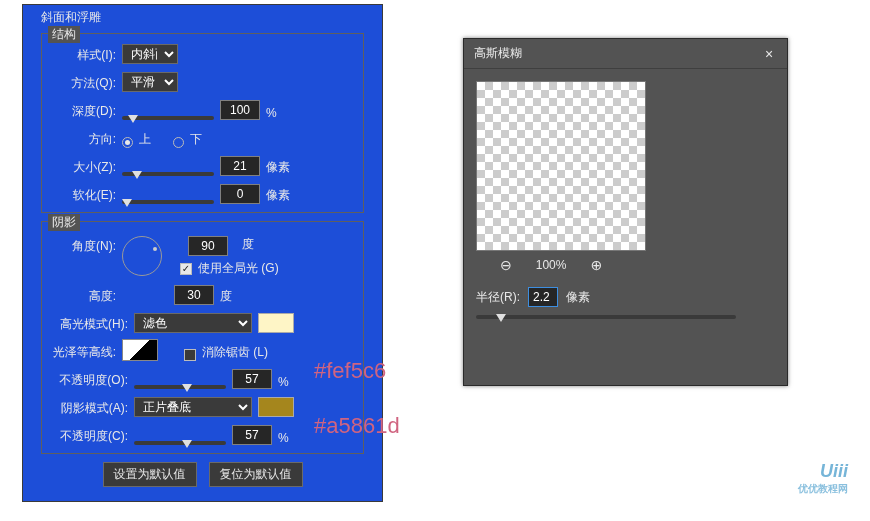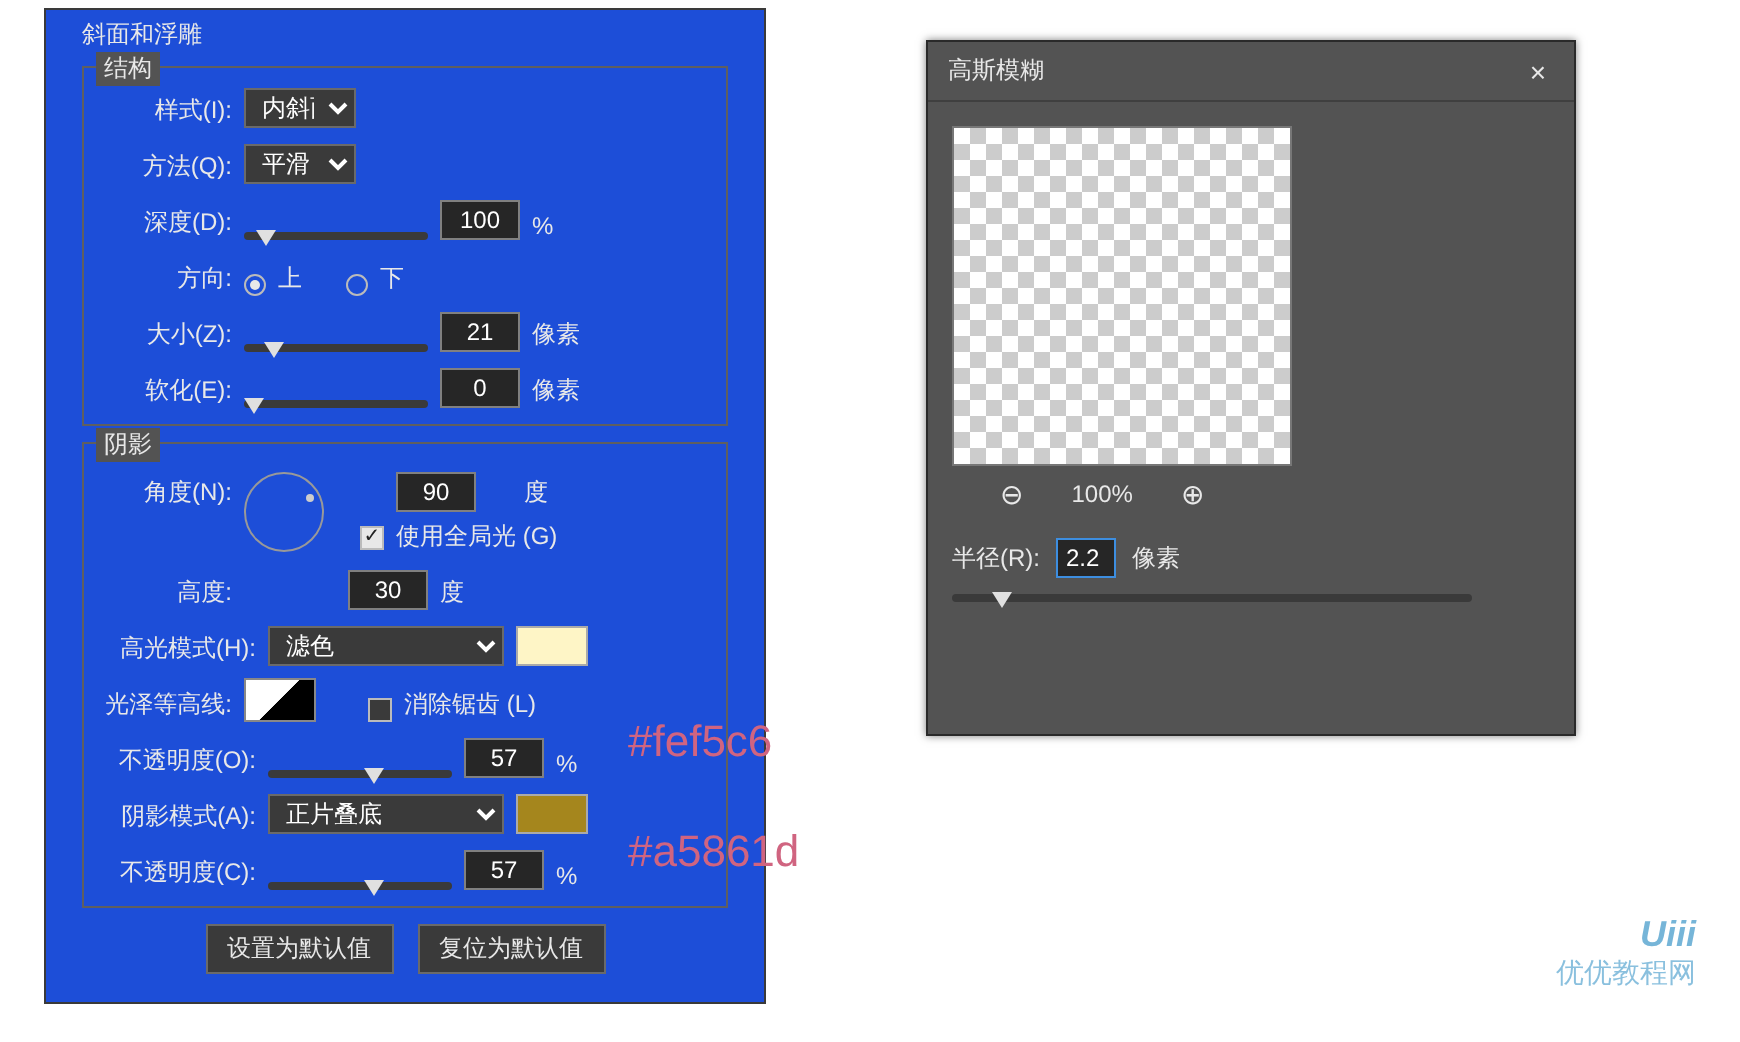--- a/index.html
+++ b/index.html
@@ -127,21 +127,21 @@
   }
   .annotation {
     position:absolute;
     font-size:22px;
     color:#d06480;
     font-weight:500;
   }
 
   
   .panel-gauss {
-    position:absolute; left:463px; top:20px;
+    position:absolute; left:463px; top:38px;
     width:325px; height:348px;
     background:#535353;
     border:1px solid #2a2a2a;
     box-shadow:0 0 4px rgba(0,0,0,0.5);
   }
   .gauss-title {
     display:flex; justify-content:space-between; align-items:center;
     padding:6px 10px;
     border-bottom:1px solid #3f3f3f;
   }
@@ -188,21 +188,21 @@
     padding:5px 22px;
     font-size:12px;
     text-align:center;
   }
   .watermark {
     position:absolute; right:22px; bottom:25px;
     color:rgba(60,150,200,0.7);
     font-size:18px; font-style:italic; font-weight:bold;
     text-align:right;
   }
-  .watermark small{display:block;font-size:14px;color:rgba(60,150,200,0.6);font-style:normal;font-weight:normal;}
+  .watermark small{display:block;font-size:10px;color:rgba(60,150,200,0.6);font-style:normal;font-weight:bold;}
 </style>
 </head>
 <body>
 
 <div class="panel-bevel">
   <div class="panel-title">斜面和浮雕</div>
 
   <div class="group">
     <div class="group-legend">结构</div>
 
@@ -250,21 +250,21 @@
 
   <div class="group" style="padding-top:8px">
     <div class="group-legend">阴影</div>
 
     <div class="row" style="height:auto;align-items:flex-start">
       <span class="lbl" style="margin-top:2px">角度(N):</span>
       <div class="angle-dial">
           <div class="dot"></div>
         </div>
       <div style="margin-left:-36px">
-        <div style="display:flex;gap:24px;align-items:center">
+        <div style="display:flex;gap:14px;">
           <span style="width:42px"></span>
           <input class="numbox" value="90" style="">
           <span class="unit">度</span>
         </div>
         <div style="display:flex;gap:6px;align-items:center;margin-top:4px">
           <span style="width:42px"></span>
           <span class="checkbox checked"></span>
           <span>使用全局光 (G)</span>
         </div>
       </div>

